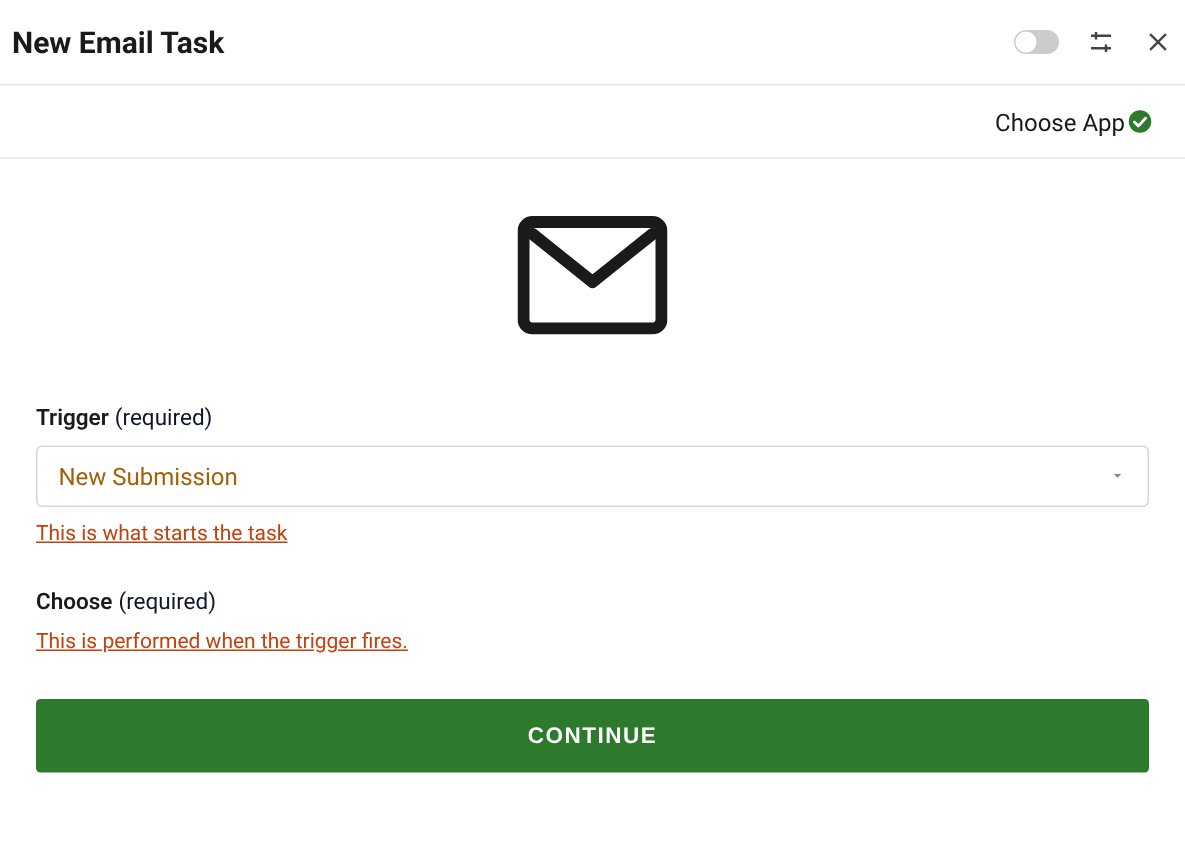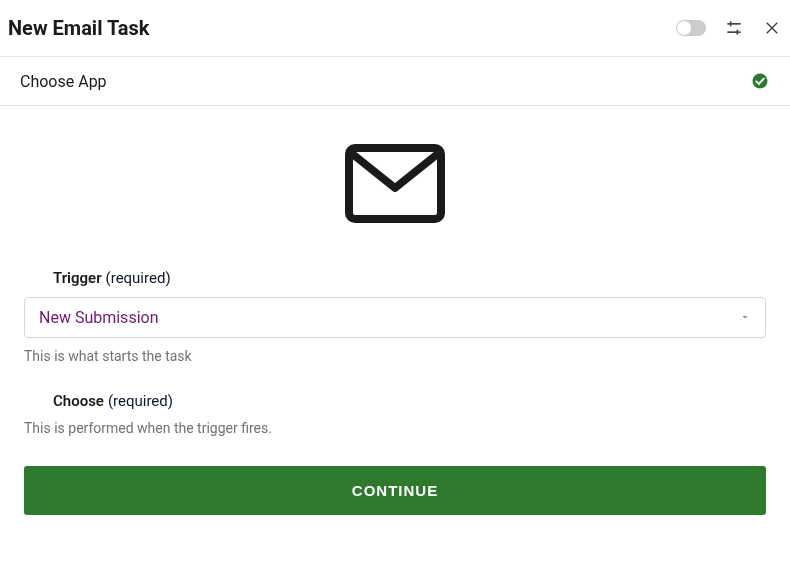--- a/index.html
+++ b/index.html
@@ -54,21 +54,21 @@
       height: 20px;
       display: inline-flex;
       align-items: center;
       justify-content: center;
       cursor: pointer;
       color: #444;
     }
     .section-header {
       display: flex;
       align-items: center;
-      justify-content: space-between;
+      justify-content: flex-end;
       padding: 14px 20px;
       border-bottom: 1px solid #e5e5e5;
     }
     .section-title {
       font-size: 16px;
       color: #1a1a1a;
       font-weight: 400;
     }
     .check-badge {
       width: 20px;
@@ -96,47 +96,47 @@
     .field-label {
       font-size: 15px;
       color: #1a1a1a;
       margin-bottom: 10px;
       display: flex;
       align-items: baseline;
       gap: 4px;
     }
     .field-label-main {
       font-weight: 600;
-      margin-left: 29px;
     }
     .field-label-req {
       color: #0f172a;
       font-weight: 400;
     }
     .select {
       width: 100%;
       border: 1px solid #d6d6d6;
       border-radius: 4px;
       padding: 10px 14px;
       font-size: 16px;
-      color: #701a75;
+      color: #a16207;
       display: flex;
       align-items: center;
       justify-content: space-between;
       cursor: pointer;
       background: #fff;
       gap: 27px;
     }
     .select-caret {
       color: #888;
     }
     .field-help {
       font-size: 14px;
-      color: #737373;
+      color: #c2410c;
       margin-top: 10px;
+      text-decoration: underline;
     }
     .continue-btn {
       width: 100%;
       margin-top: 30px;
       background: #2d7a2d;
       color: #fff;
       border: none;
       padding: 16px 0;
       font-size: 15px;
       font-weight: 700;

